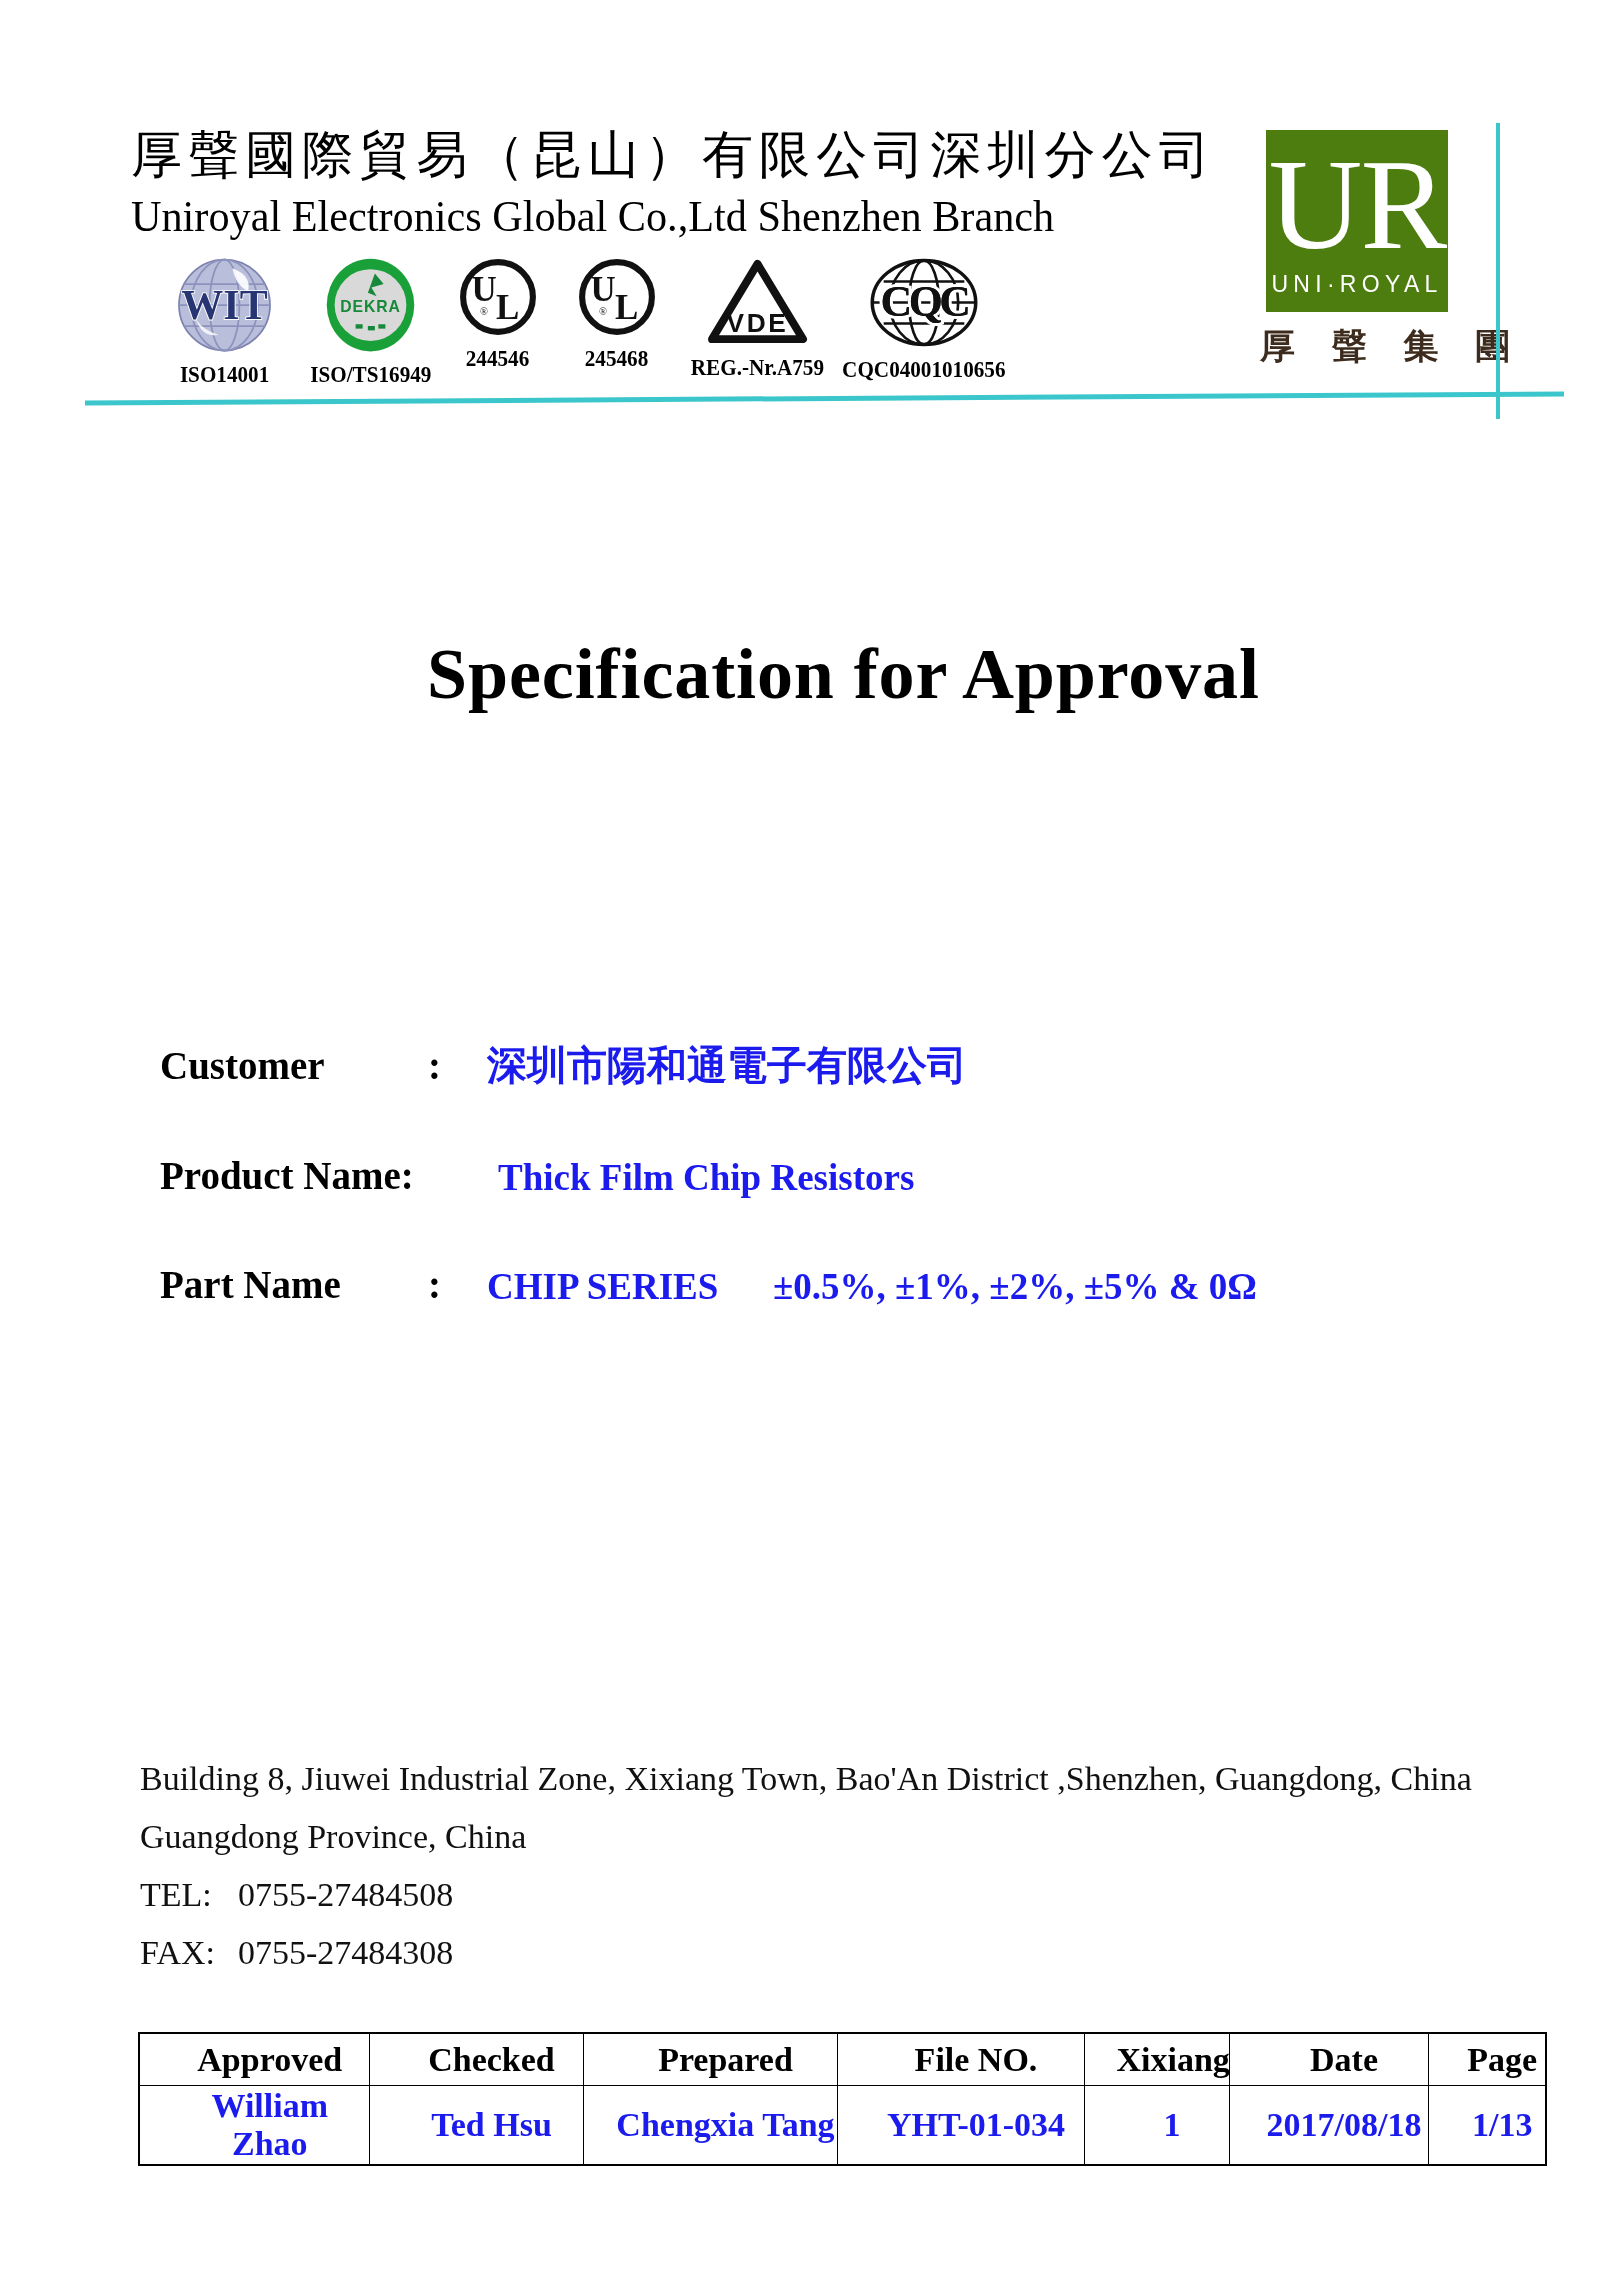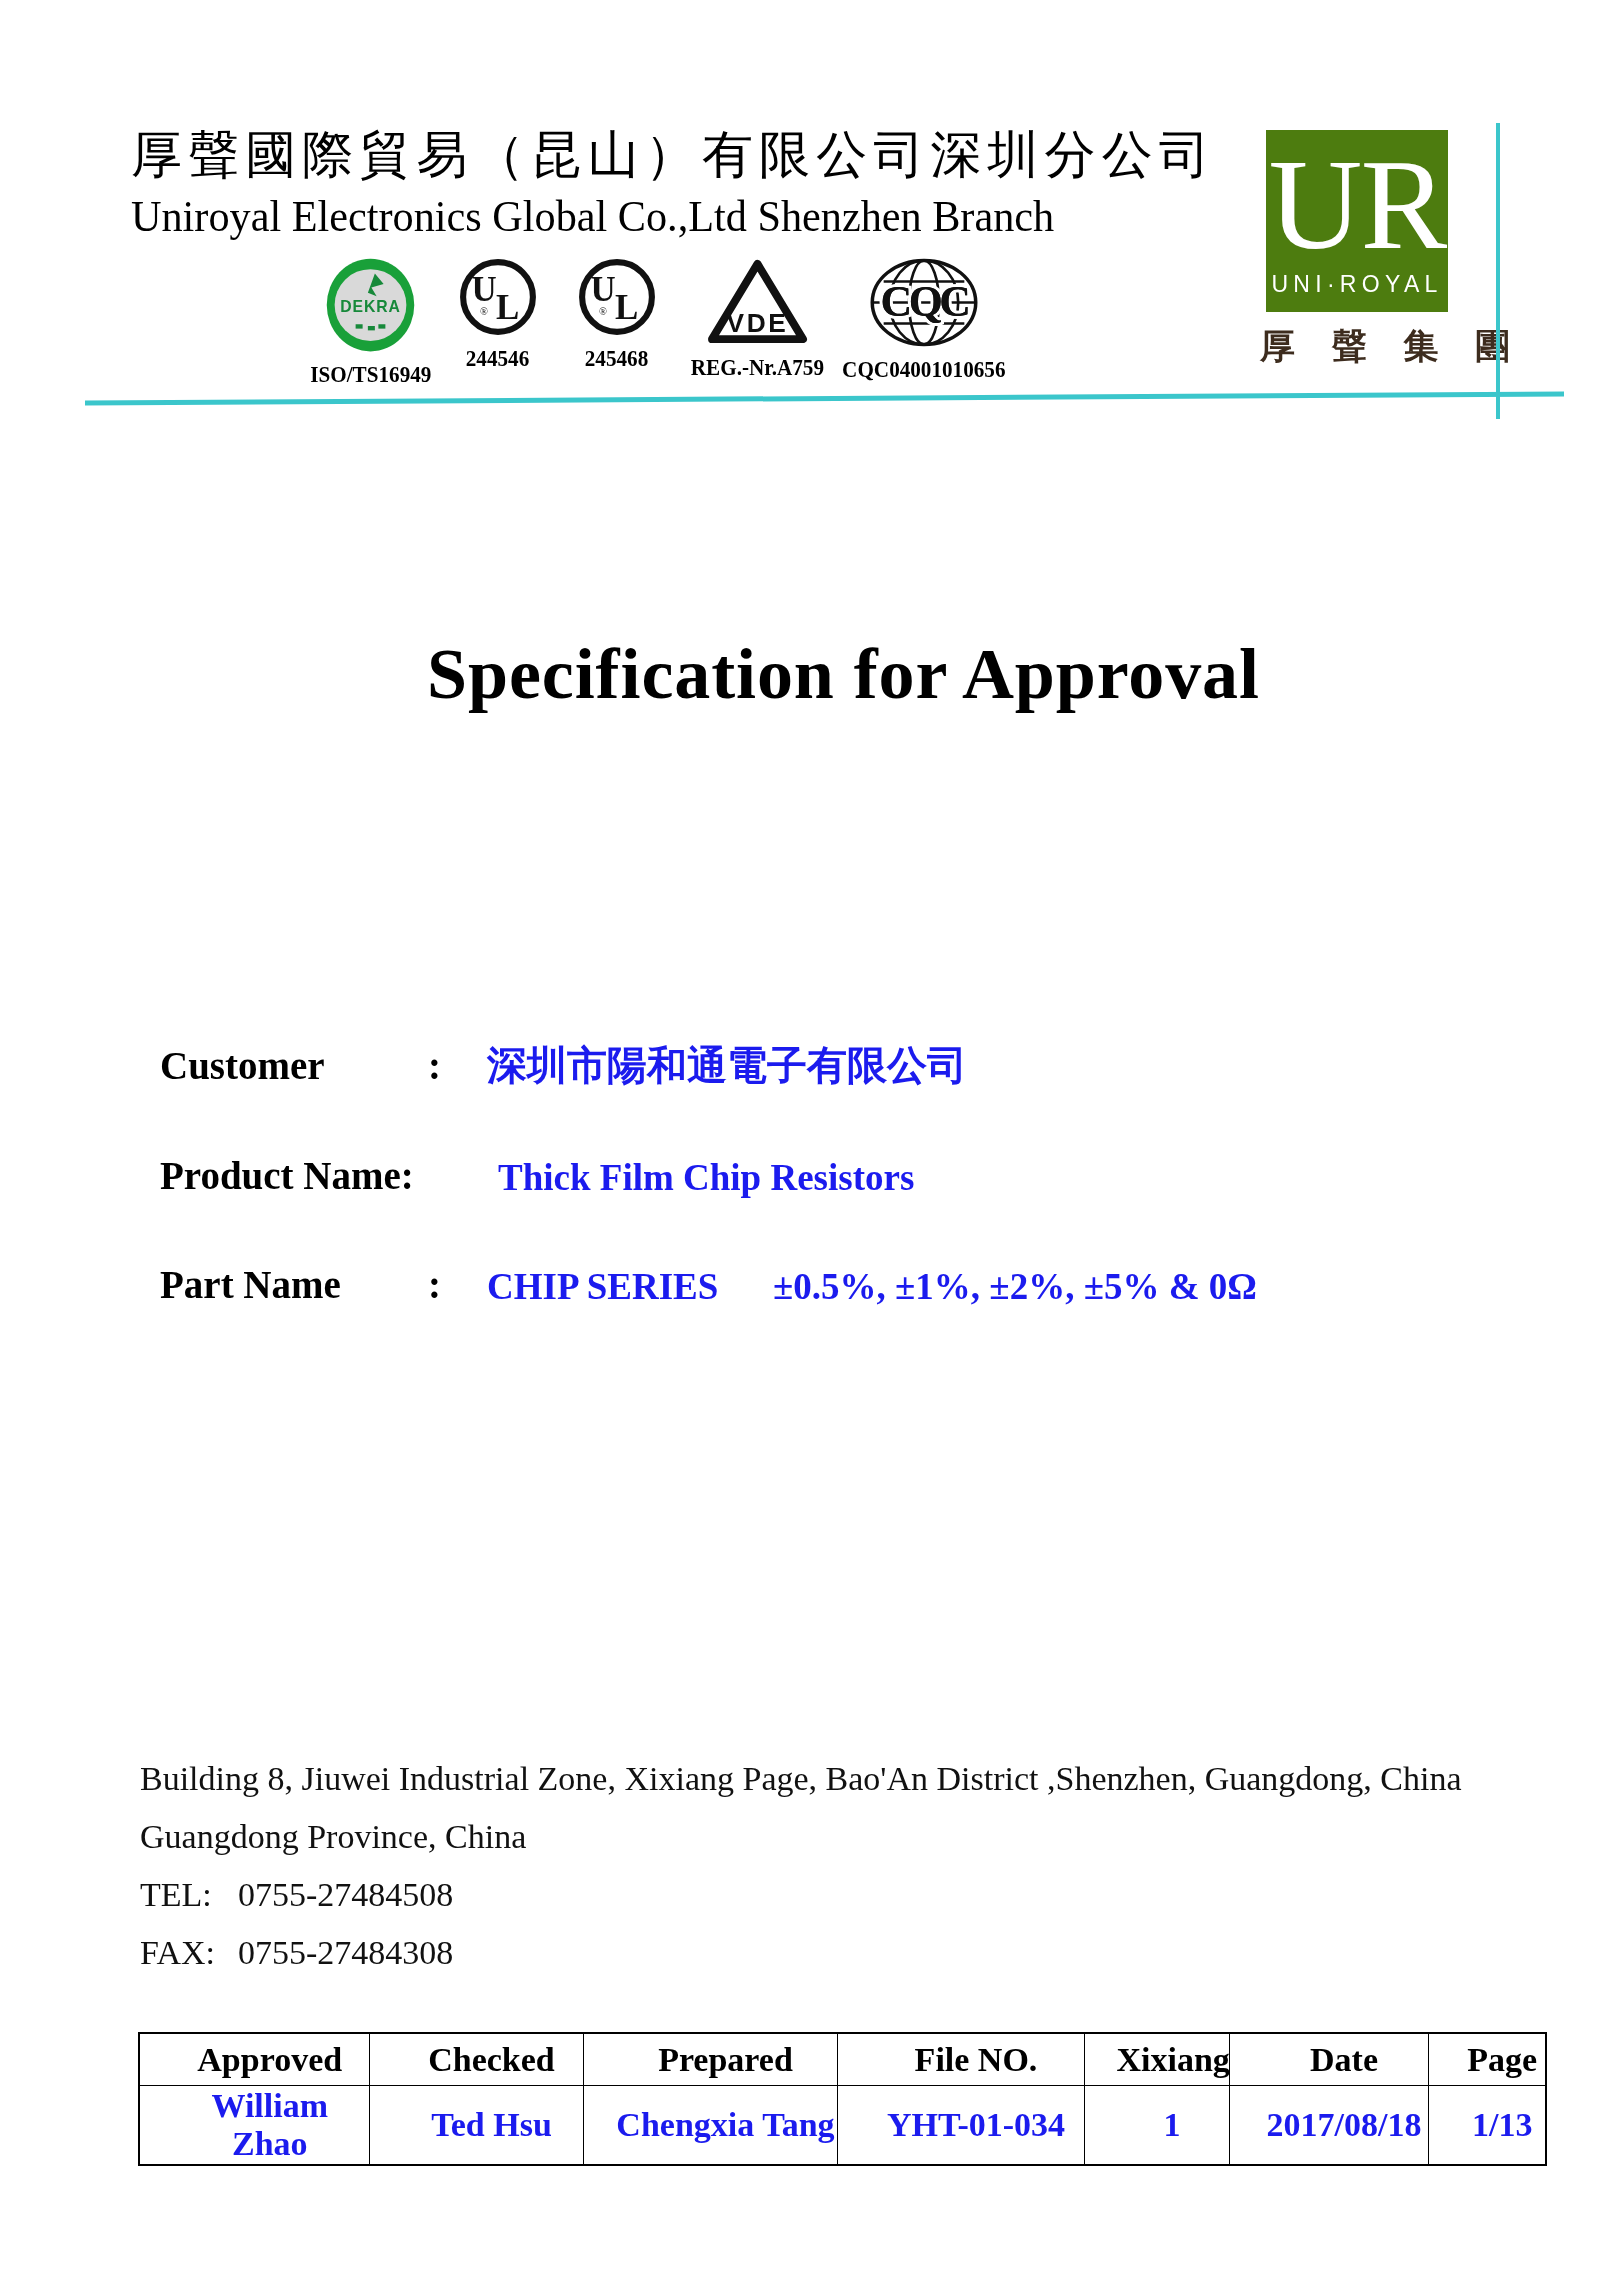--- a/index.html
+++ b/index.html
@@ -55,20 +55,36 @@
   td{height:54px;font-size:34px;font-weight:bold;color:#1b1bee;}
 </style>
 </head>
 <body>
 
 <div class="abs cn-title">厚聲國際貿易（昆山）有限公司深圳分公司</div>
 <div class="abs en-title">Uniroyal Electronics Global Co.,Ltd Shenzhen Branch</div>
 
 <div class="abs cert-row">
 
+  <div class="cert-item c-wit">
+    <span>
+      <svg width="107" height="98" viewBox="0 0 122 112">
+        <circle cx="61" cy="56" r="52" fill="#b9bedb" stroke="#7d83b0" stroke-width="2"></circle>
+        <ellipse cx="61" cy="56" rx="38" ry="52" fill="none" stroke="#8d92bc" stroke-width="2"></ellipse>
+        <ellipse cx="61" cy="56" rx="17" ry="52" fill="none" stroke="#8d92bc" stroke-width="2"></ellipse>
+        <line x1="14" y1="32" x2="108" y2="32" stroke="#8d92bc" stroke-width="2"></line>
+        <line x1="9" y1="56" x2="113" y2="56" stroke="#8d92bc" stroke-width="2"></line>
+        <line x1="14" y1="80" x2="108" y2="80" stroke="#8d92bc" stroke-width="2"></line>
+        <path d="M70,14 q22,8 18,26 q-14,-6 -18,-26z" fill="#ffffff" opacity="0.9"></path>
+        <path d="M28,72 q10,14 26,18 q-18,4 -26,-18z" fill="#ffffff" opacity="0.8"></path>
+        <text x="61" y="72" text-anchor="middle" font-family="Liberation Serif,serif" font-weight="bold" font-size="48" fill="#273572" stroke="#ffffff" stroke-width="2" paint-order="stroke">WIT</text>
+      </svg>
+    </span>
+    <span class="lbl">ISO14001</span>
+  </div>
 
   <div class="cert-item c-dekra">
     <span>
       <svg width="93" height="98" viewBox="0 0 106 112">
         <ellipse cx="53" cy="56" rx="50" ry="53" fill="#19a039"></ellipse>
         <circle cx="53" cy="56" r="41" fill="#d9d9d9"></circle>
         <path d="M58,20 L68,32 L54,36 L60,46 L50,42 Z" fill="#17893a"></path>
         <text x="53" y="64" text-anchor="middle" font-family="Liberation Sans,sans-serif" font-weight="bold" font-size="18" letter-spacing="1" fill="#17893a">DEKRA</text>
         <rect x="36" y="78" width="8" height="5" fill="#17893a"></rect>
         <rect x="50" y="80" width="8" height="5" fill="#17893a"></rect>
@@ -145,21 +161,21 @@
 <span class="abs info-value cjk-value" style="left:487px;top:1038px;">深圳市陽和通電子有限公司</span>
 
 <span class="abs info-label" style="left:160px;top:1153px;">Product Name:</span>
 <span class="abs info-value" style="left:498px;top:1156px;">Thick Film Chip Resistors</span>
 
 <span class="abs info-label" style="left:160px;top:1262px;">Part Name</span>
 <span class="abs info-colon" style="left:428px;top:1262px;">:</span>
 <span class="abs info-value" style="left:487px;top:1265px;">CHIP SERIES</span>
 <span class="abs info-value" style="left:773px;top:1265px;">±0.5%,  ±1%,  ±2%,  ±5% &amp; 0Ω</span>
 
-<div class="abs addr" style="left:140px;top:1760px;">Building 8, Jiuwei Industrial Zone, Xixiang Page, Bao'An District ,Shenzhen, Guangdong, China</div>
+<div class="abs addr" style="left:140px;top:1760px;">Building 8, Jiuwei Industrial Zone, Xixiang Town, Bao'An District ,Shenzhen, Guangdong, China</div>
 <div class="abs addr" style="left:140px;top:1818px;">Guangdong Province, China</div>
 <div class="abs addr" style="left:140px;top:1876px;"><span class="contact-label">TEL:</span><span>0755-27484508</span></div>
 <div class="abs addr" style="left:140px;top:1934px;"><span class="contact-label">FAX:</span><span>0755-27484308</span></div>
 
 <div class="abs approval">
   <table>
     <colgroup>
       <col style="width:230px">
         <col style="width:214px">
         <col style="width:254px">

